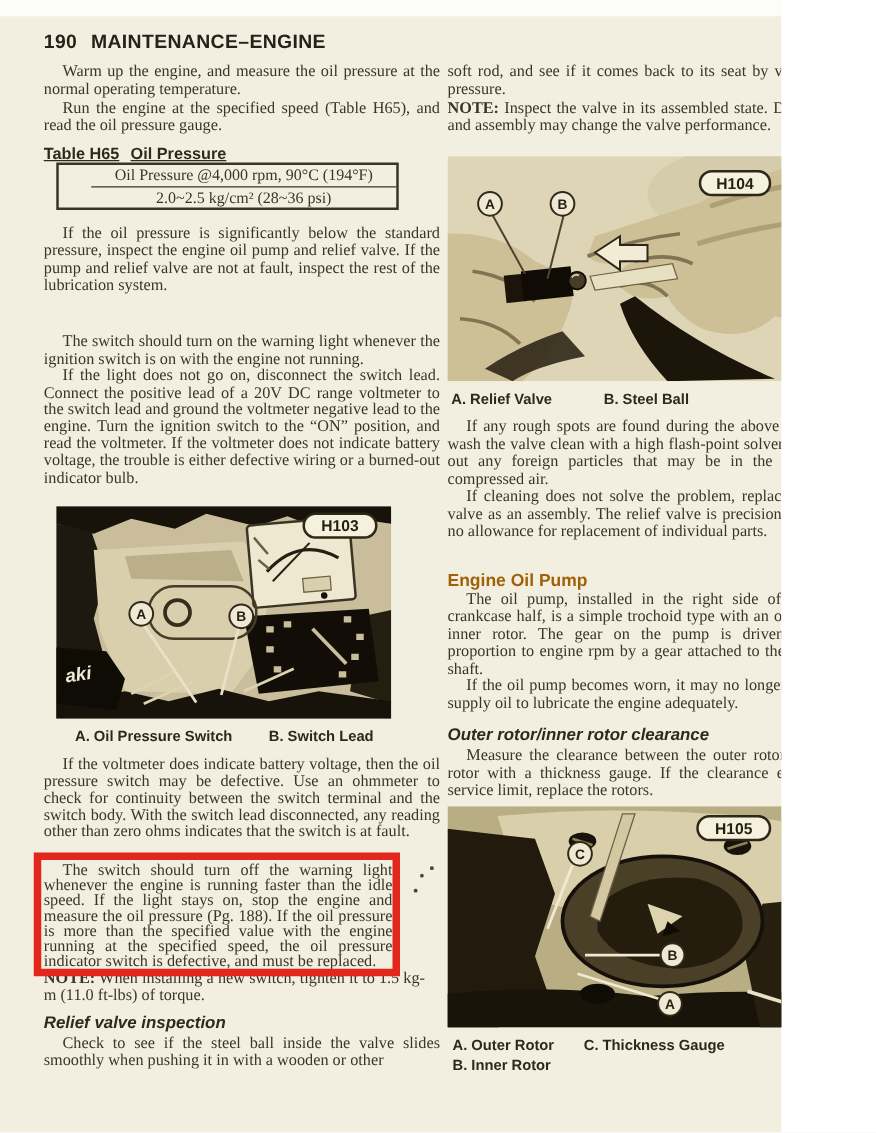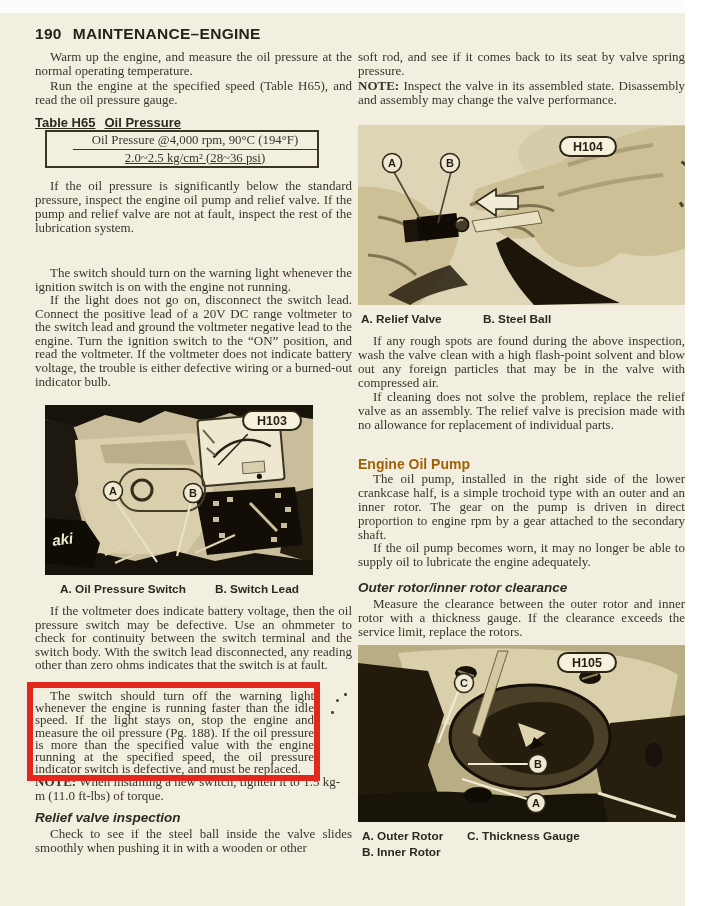--- a/index.html
+++ b/index.html
@@ -1,37 +1,37 @@
 <!DOCTYPE html>
 <html><head>
 <meta charset="utf-8">
 <style>
   html,body { margin:0; padding:0; background:#ffffff; }
-  .page { position:relative; width:685px; height:906px; background:#f3efe0;
+  .page { position:relative; width:625px; height:906px; background:#f3efe0;
           overflow:hidden; font-family:"Liberation Serif", serif; }
   .top-strip { position:absolute; left:0; top:0; width:100%; height:13px; background:#fcfcfa; }
 
   .abs { position:absolute; }
   .body-text { font-size:13px; line-height:13.9px; text-align:justify; color:#3a352a; }
   .tight { line-height:13.6px; }
   .ind { text-indent:15px; }
 
   .header-line { position:absolute; left:35px; top:25px; font-family:"Liberation Sans", sans-serif;
                  font-weight:bold; font-size:15.5px; color:#262218; letter-spacing:.3px; }
   .header-line .num { margin-right:11px; }
 
   .h-ital { font-family:"Liberation Sans", sans-serif; font-style:italic; font-weight:bold;
             font-size:13.5px; color:#2e2a1e; }
   .h-bold { font-family:"Liberation Sans", sans-serif; font-weight:bold; font-size:14px; color:#a16207; }
 
   .tbl-title { font-family:"Liberation Sans", sans-serif; font-weight:bold; font-size:13px; color:#2e2a1e; }
   .tbl-title .t2 { margin-left:9px; }
   .spec-table { position:absolute; left:45px; top:130px; width:270px; border:2px solid #3a3424; }
   .spec-table .row { text-align:center; font-size:12.8px; line-height:16.5px; color:#3a352a;margin-left:26px; }
-  .spec-table .row + .row { border-top:1.6px solid #3a3424;text-decoration:underline; }
+  .spec-table .row + .row { border-top:1.6px solid #3a3424; }
 
   .caption { font-family:"Liberation Sans", sans-serif; font-weight:bold; font-size:11.8px;
              line-height:14px; color:#2c281d; }
   .note-label { font-weight:bold; }
 
   .figure { position:absolute; }
   .fig-captions { display:flex; margin-top:7px; }
 
   .highlight-box { position:absolute; left:27px; top:682px; width:293px; height:99px;
                    box-sizing:border-box; border:6px solid #e3271c; z-index:6; }

